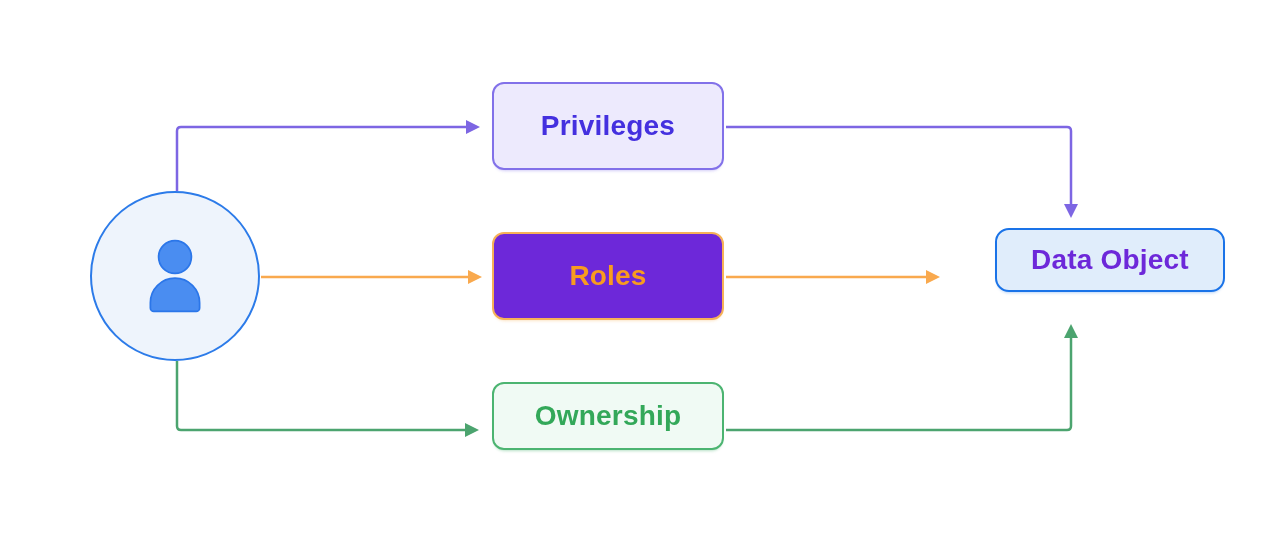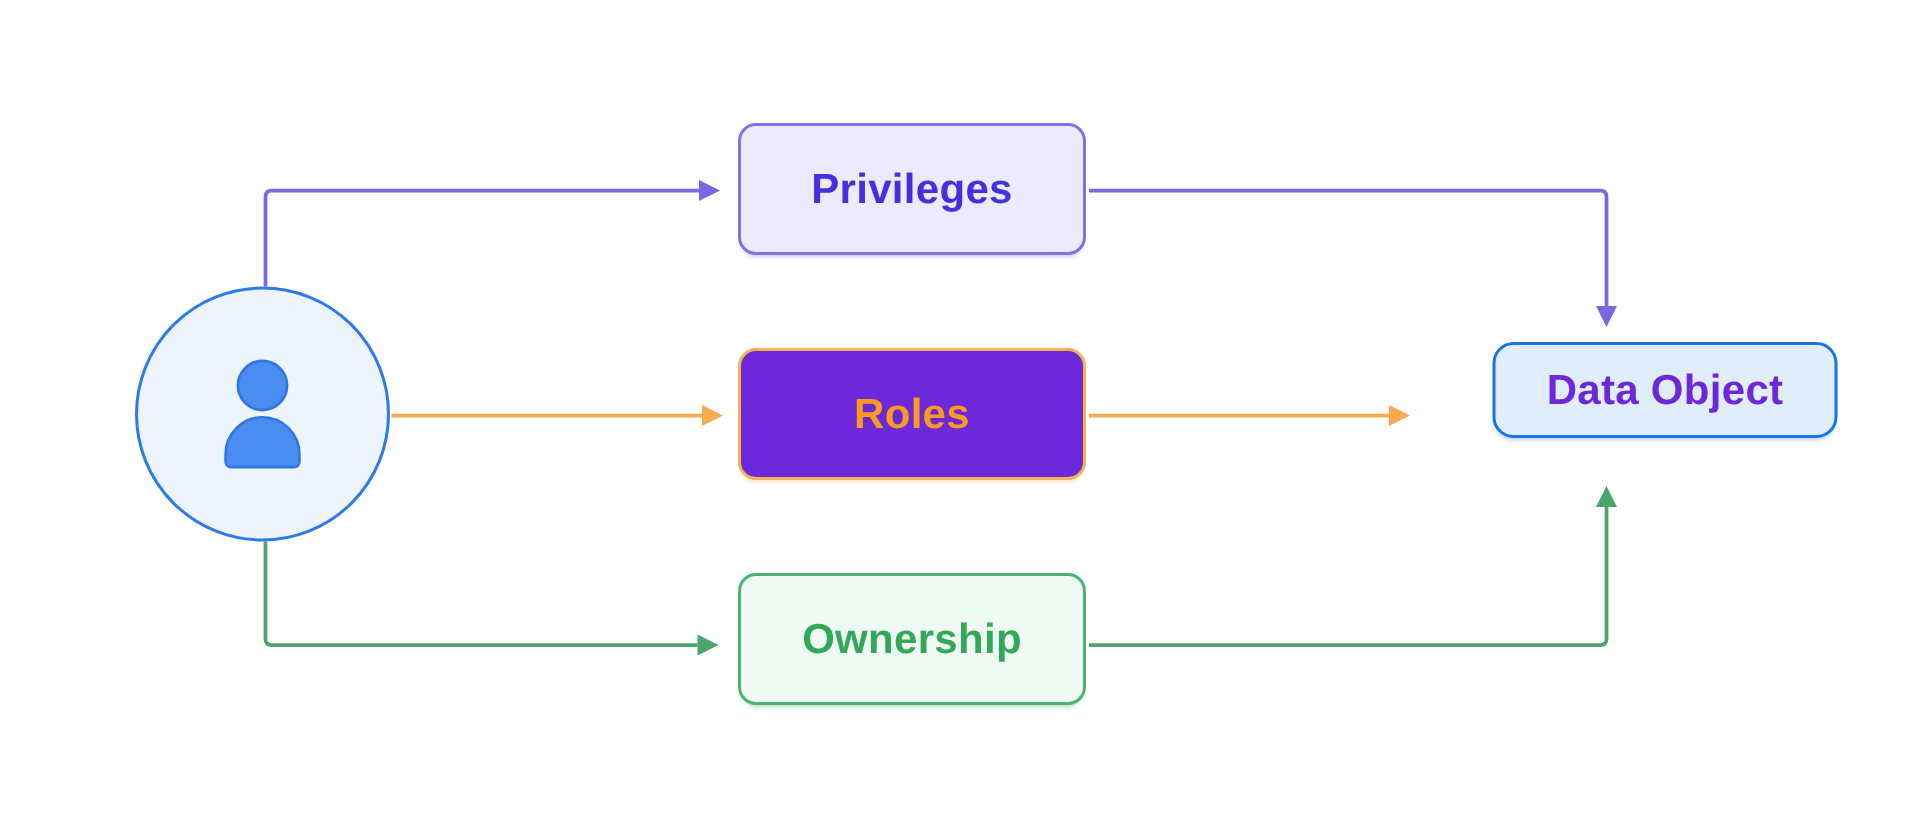--- a/index.html
+++ b/index.html
@@ -41,21 +41,21 @@
     box-shadow: 0 3px 3px -2px rgba(130,113,233,0.35);
   }
   .node-roles {
     left: 492px; top: 232px; width: 232px; height: 88px;
     background: #6d28d9;
     border: 2px solid #f6b158;
     color: #f89b1f;
     box-shadow: 0 3px 3px -2px rgba(246,177,88,0.35);
   }
   .node-ownership {
-    left: 492px; top: 382px; width: 232px; height: 88px;
+    left: 492px; top: 382px; width: 232px; height: 68px;
     background: #f0faf4;
     border: 2px solid #4cb471;
     color: #33a859;
     box-shadow: 0 3px 3px -2px rgba(76,180,113,0.4);
   }
   .node-data-object {
     left: 956px; top: 228px; width: 230px; height: 64px;
     background: #e0edfb;
     border: 2.5px solid #1a73e8;
     color: #6d28d9;

